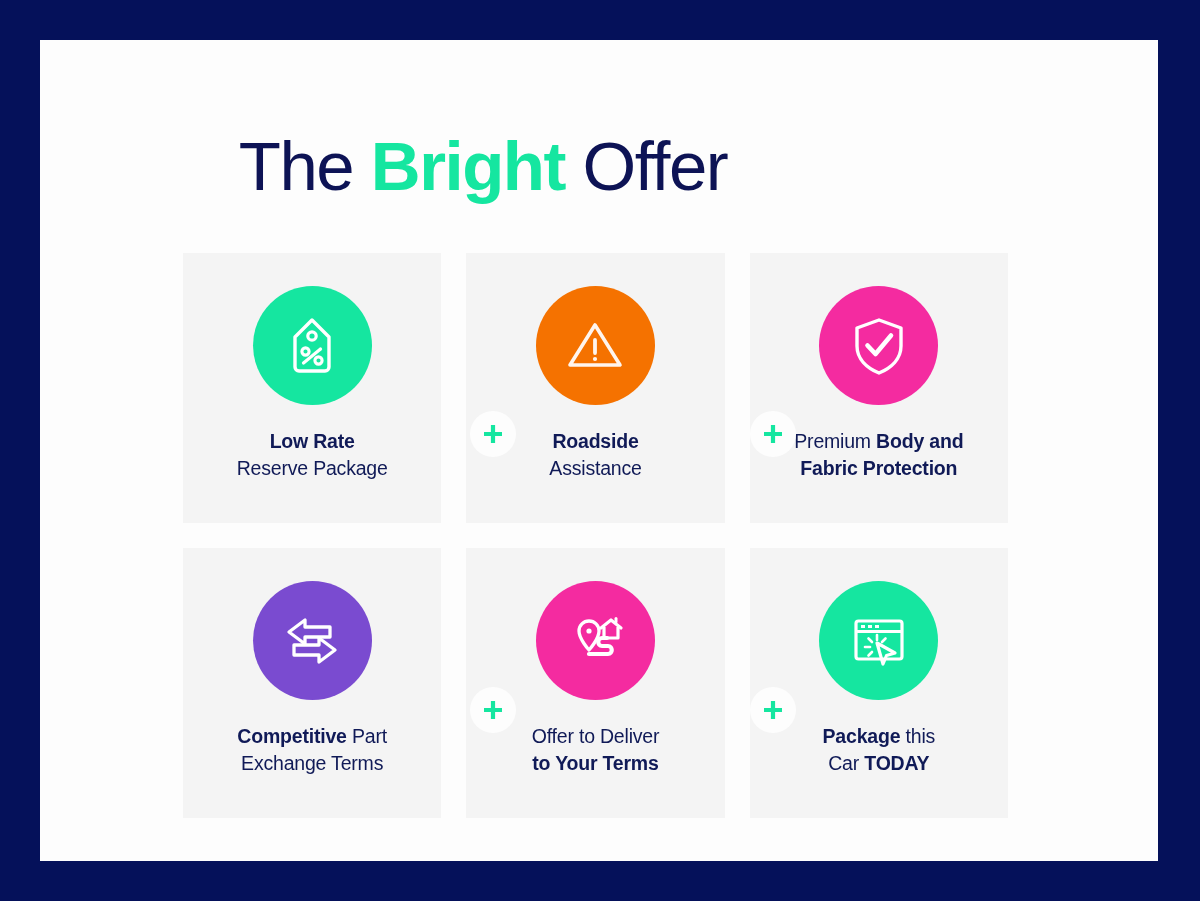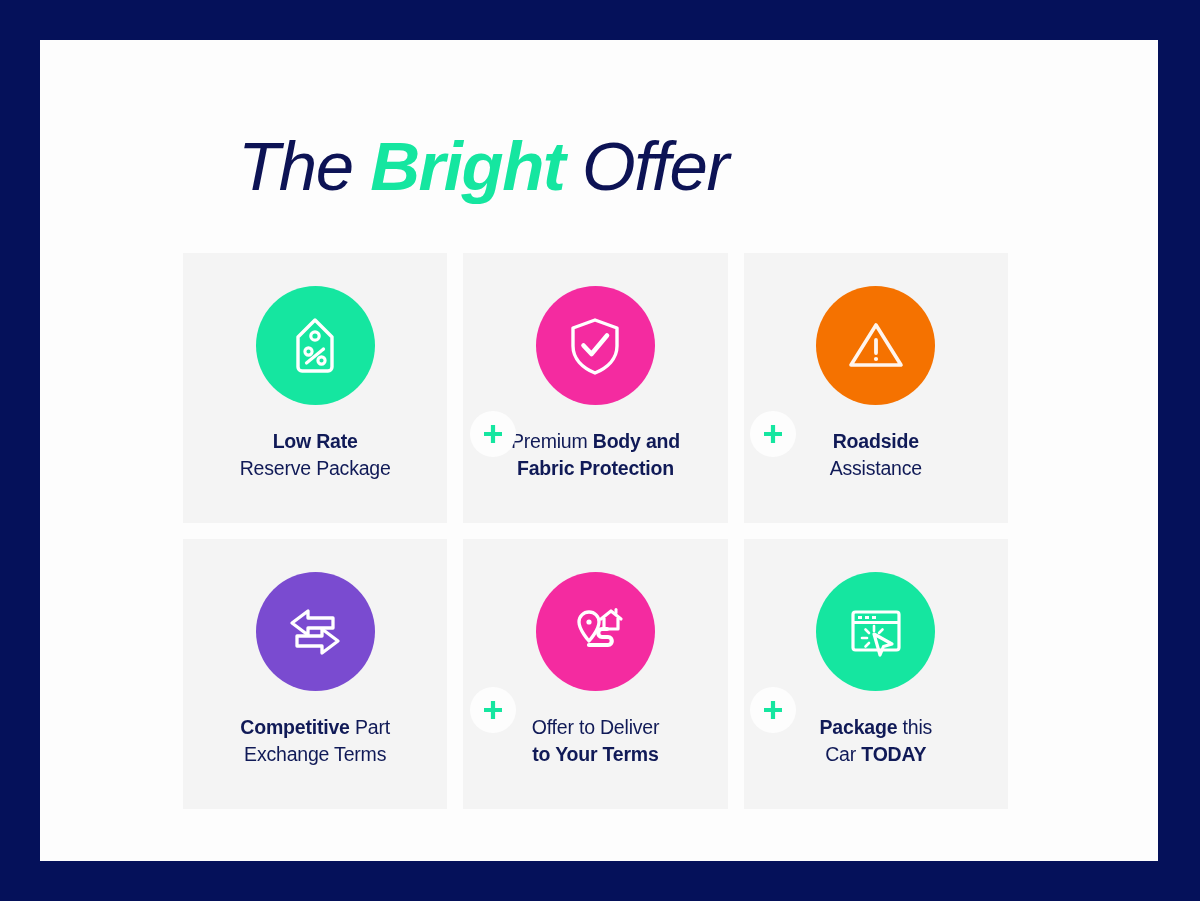--- a/index.html
+++ b/index.html
@@ -41,42 +41,41 @@
   .headline {
     position: absolute;
     left: 0;
     top: 92px;
     width: 886px;
     text-align: center;
     font-size: 69px;
     line-height: 1;
     letter-spacing: -1.5px;
     white-space: nowrap;
-    font-style: italic;
   }
   .hl-the,
   .hl-offer {
     color: #0d1355;
     font-weight: 400;
   }
   .hl-bright {
     color: #15e6a0;
     font-weight: 700;
   }
 
   
   .grid {
     position: absolute;
     left: 143px;
     top: 213px;
     width: 825px;
     display: grid;
     grid-template-columns: repeat(3, 1fr);
     grid-template-rows: 270px 270px;
-    gap: 16px;
+    gap: 25px;
   }
 
   .card {
     position: relative;
     background: #f4f4f4;
     display: flex;
     flex-direction: column;
     align-items: center;
     justify-content: flex-start;
     padding-top: 33px;
@@ -150,50 +149,50 @@
           <div>
             <span class="r"></span><span class="b">Low Rate</span>
           </div>
           <div>
             <span class="r">Reserve Package</span><span class="b"></span>
           </div>
         </div>
       </div>
 
       <div class="card">
-        <div class="icon-circle" style="background:#f42ba0;">
-          <svg width="66" height="66" viewBox="0 0 66 66" fill="none">
-            <path d="M33 7 L55 15 V33 C55 46 45 55 33 60 C21 55 11 46 11 33 V15 Z" stroke="#ffffff" stroke-width="3.4" stroke-linejoin="round" fill="none"></path>
-            <path d="M21.5 32.5 L29.5 41 L45 22.5" stroke="#ffffff" stroke-width="4.6" stroke-linecap="round" stroke-linejoin="round" fill="none"></path>
-          </svg>
-        </div>
-        <div class="card-text">
-          <div>
-            <span class="r">Premium </span><span class="b">Body and</span>
-          </div>
-          <div>
-            <span class="r"></span><span class="b">Fabric Protection</span>
-          </div>
-        </div>
-      </div>
-
-      <div class="card">
         <div class="icon-circle" style="background:#f57200;">
           <svg width="66" height="66" viewBox="0 0 66 66" fill="none">
             <path d="M33 12 L58 52 H8 Z" stroke="#fff5ee" stroke-width="3.6" stroke-linejoin="round" fill="none"></path>
             <line x1="33" y1="27" x2="33" y2="40" stroke="#fff5ee" stroke-width="3.8" stroke-linecap="round"></line>
             <circle cx="33" cy="46" r="2.1" fill="#fff5ee"></circle>
           </svg>
         </div>
         <div class="card-text">
           <div>
             <span class="r"></span><span class="b">Roadside</span>
           </div>
           <div>
             <span class="r">Assistance</span><span class="b"></span>
+          </div>
+        </div>
+      </div>
+
+      <div class="card">
+        <div class="icon-circle" style="background:#f42ba0;">
+          <svg width="66" height="66" viewBox="0 0 66 66" fill="none">
+            <path d="M33 7 L55 15 V33 C55 46 45 55 33 60 C21 55 11 46 11 33 V15 Z" stroke="#ffffff" stroke-width="3.4" stroke-linejoin="round" fill="none"></path>
+            <path d="M21.5 32.5 L29.5 41 L45 22.5" stroke="#ffffff" stroke-width="4.6" stroke-linecap="round" stroke-linejoin="round" fill="none"></path>
+          </svg>
+        </div>
+        <div class="card-text">
+          <div>
+            <span class="r">Premium </span><span class="b">Body and</span>
+          </div>
+          <div>
+            <span class="r"></span><span class="b">Fabric Protection</span>
           </div>
         </div>
       </div>
 
       <div class="card">
         <div class="icon-circle" style="background:#7a4bd0;">
           <svg width="68" height="68" viewBox="0 0 68 68" fill="none">
             <path d="M27 13 L27 20 L52 20 L52 30 L27 30 L27 37 L11 25 Z" stroke="#ffffff" stroke-width="3.3" stroke-linejoin="round" fill="none"></path>
             <path d="M41 31 L41 38 L16 38 L16 48 L41 48 L41 55 L57 43 Z" stroke="#ffffff" stroke-width="3.3" stroke-linejoin="round" fill="none"></path>
           </svg>

